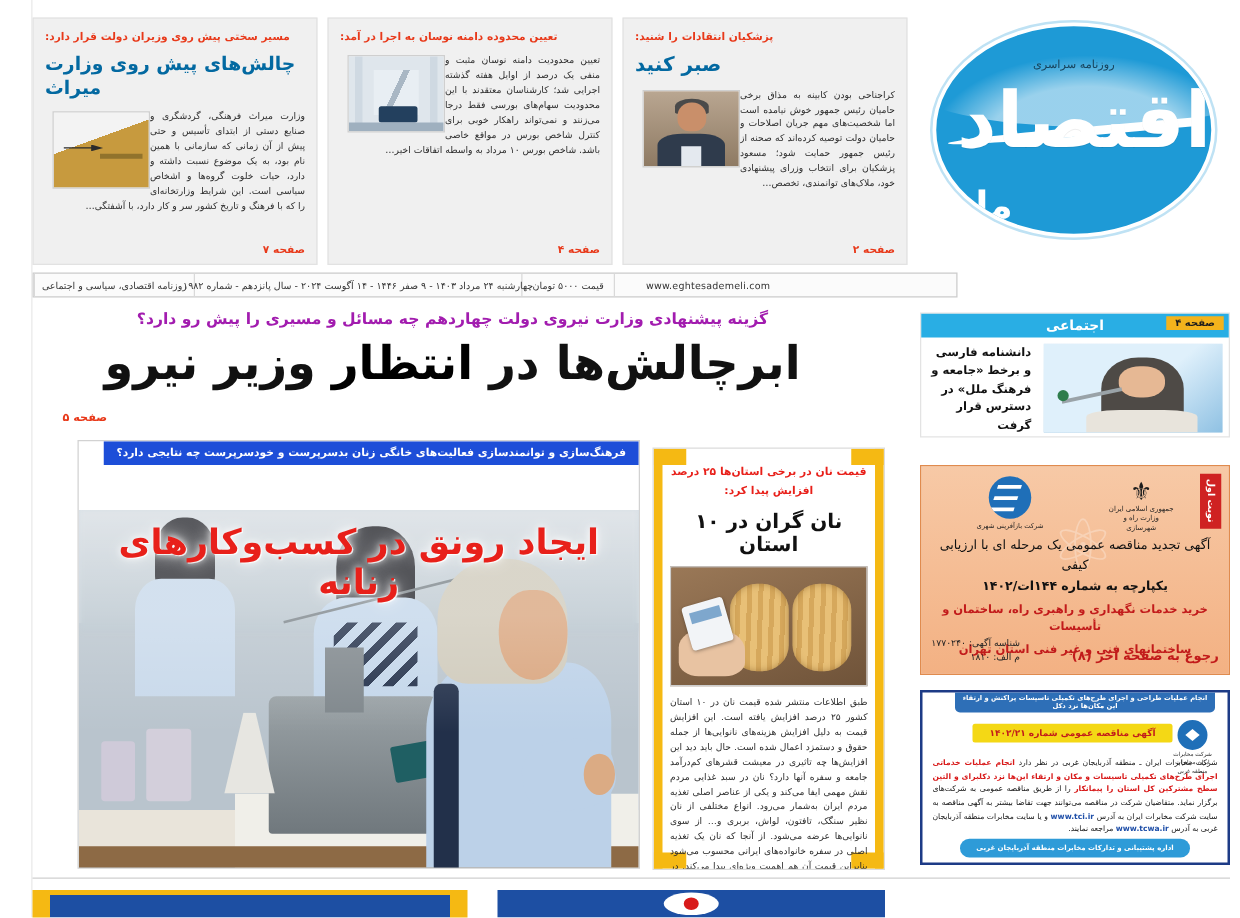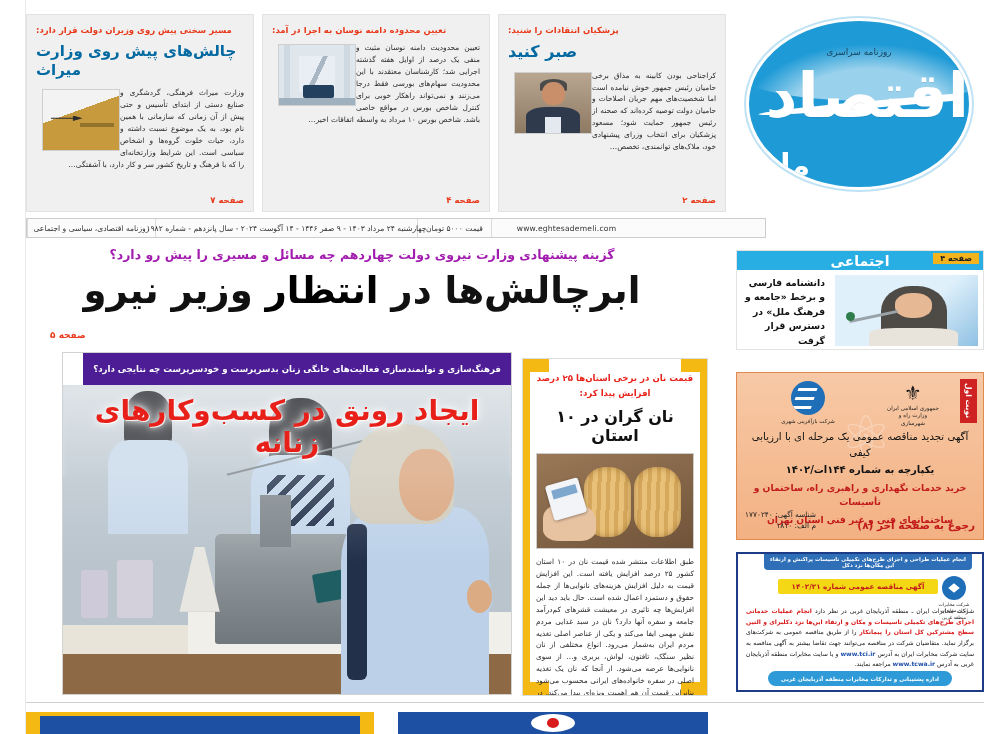--- a/index.html
+++ b/index.html
@@ -165,21 +165,21 @@
 
   
   .social-box {
     position: absolute; right: 8px; top: 250px; width: 248px; height: 100px;
     background: #ffffff; border: 1px solid #e3e3e3;
   }
   .social-head {
     position: relative; height: 19px; background: #29aee4;
     display: flex; align-items: center; justify-content: center;
   }
-  .social-head .t { color: #ffffff; font-size: 14px; font-weight: bold; }
+  .social-head .t { color: #ffffff; font-size: 11px; font-weight: bold; }
   .social-head .pg {
     position: absolute; right: 4px; top: 2px; background: #f3b31c; color: #1d1d1d;
     font-size: 8px; font-weight: bold; padding: 1px 7px;
   }
   .social-body { display: flex; flex-direction: row-reverse; height: 81px; }
   .social-cap {
     width: 94px; padding: 6px 6px 4px 4px; font-size: 9.3px; line-height: 1.55;
     color: #111; text-align: right; font-weight: bold;
   }
   .social-photo { flex: 1; margin: 5px 5px 5px 4px; position: relative; overflow: hidden;
@@ -195,25 +195,25 @@
     background:#9aa3a8; transform:rotate(-12deg);}
   .social-photo .mich { position:absolute; left:8%; top:52%; width:9px; height:9px;
     background:#2f7d4c; border-radius:50%;}
 
   
   .mainstory {
     position: absolute; left: 62px; top: 352px; width: 450px; height: 343px;
     border: 1px solid #d2d2d2; background: #ffffff; overflow: hidden;
   }
   .ms-banner {
-    height: 32px; background: #4c1d95; color: #ffffff;
+    height: 19px; background: #1d4ed8; color: #ffffff;
     display: flex; align-items: center; justify-content: center;
     font-size: 8.6px; font-weight: bold; letter-spacing: -.2px; margin-left: 20px;
   }
-  .ms-photo { position: relative; height: 324px; overflow: hidden; background: #c3cdd6; }
+  .ms-photo { position: relative; height: 324px; overflow: hidden; background: #c3cdd6; margin-top: 36px; }
   .ms-title {
     position: absolute; right: 8px; top: 10px; left: 8px;
     font-size: 28px; font-weight: bold; color: #e8201a;
     text-align: center; line-height: 1.14; letter-spacing: -.5px;
     text-shadow: 0 0 6px rgba(255,255,255,.95), 0 0 14px rgba(255,255,255,.9), 1px 1px 0 rgba(255,255,255,.8);
     z-index: 5;
   }
   
   .fx { position: absolute; inset: 0; }
   .fx .wall { position:absolute; inset:0; background:linear-gradient(180deg,#cdd7df 0 28%, #b9c4cd 28% 100%); }

